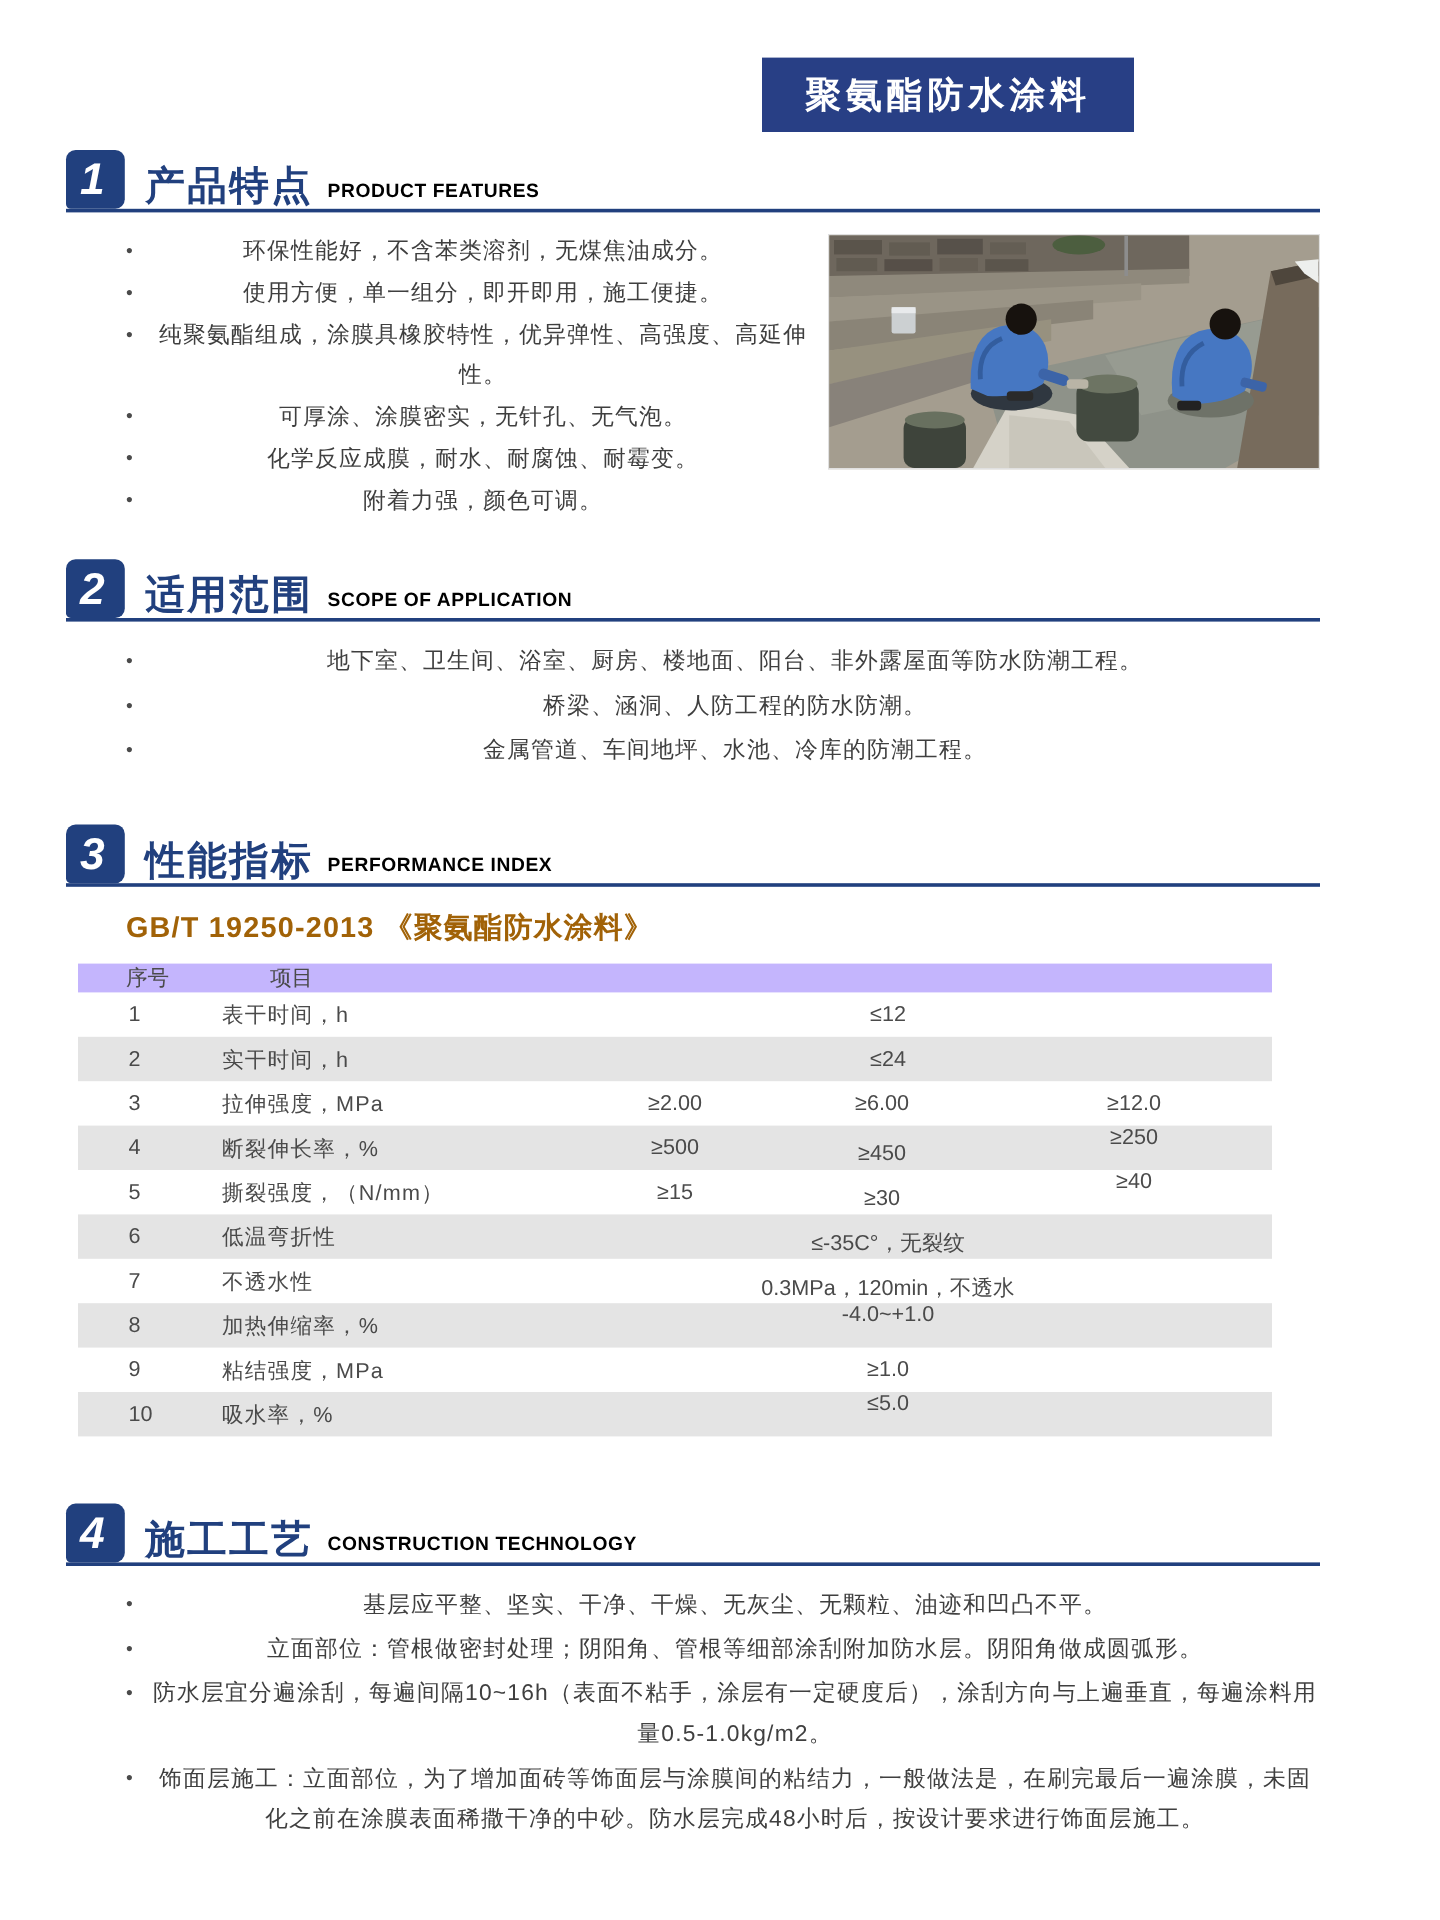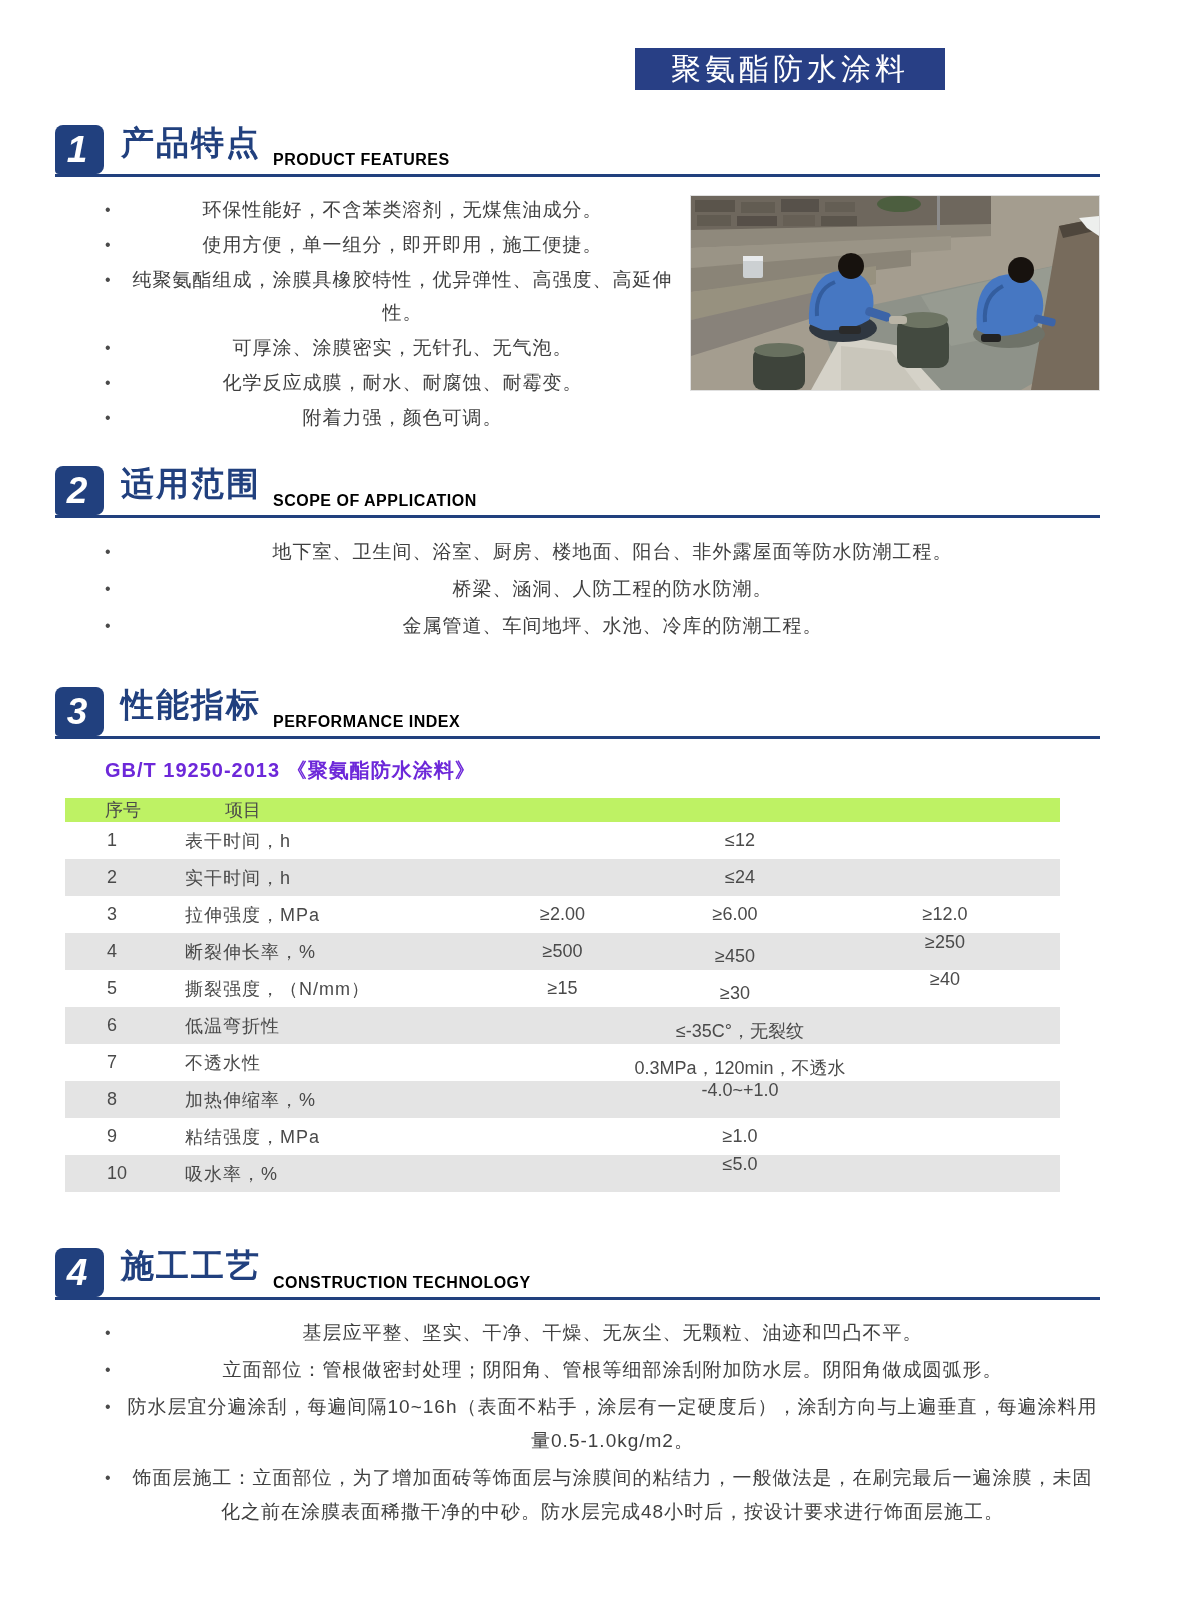--- a/index.html
+++ b/index.html
@@ -3,40 +3,40 @@
 <meta charset="utf-8">
 <style>
   * { box-sizing: border-box; margin: 0; padding: 0; }
   html,body { background:#ffffff; }
   body {
     width:1200px; height:1600px; position:relative;
     font-family:"Liberation Sans","DejaVu Sans",sans-serif;
     color:#3f3f3f; overflow:hidden;
   }
   .brand-bar {
-    position:absolute; left:635px; top:48px; width:310px; height:42px;
+    position:absolute; left:635px; top:48px; width:310px; height:62px;
     background:#283f85; color:#ffffff; display:flex; align-items:center; justify-content:center;
-    font-size:30px; font-weight:normal; letter-spacing:4px;
+    font-size:30px; font-weight:bold; letter-spacing:4px;
   }
   .content { position:absolute; left:55px; top:125px; width:1045px; }
 
   
   .sec-header {
     display:flex; align-items:flex-end;
     border-bottom:3px solid #21407e; height:52px;
   }
   .sec-num {
     width:49px; height:49px; background:#21407e; color:#ffffff;
     border-radius:8px 8px 8px 4px;
     display:flex; align-items:center; justify-content:center;
     font-size:37px; font-weight:bold; font-style:italic; padding-right:5px;
   }
   .sec-title {
     font-size:33px; font-weight:bold; color:#21407e; line-height:1;
-    margin-left:17px; padding-bottom:15px; letter-spacing:2px;
+    margin-left:17px; padding-bottom:3px; letter-spacing:2px;
   }
   .sec-sub {
     font-size:16px; font-weight:bold; color:#000000; line-height:1;
     margin-left:12px; padding-bottom:6px; letter-spacing:0.5px;
   }
 
   
   .bullets { list-style:none; padding-left:50px; font-size:19px; }
   .bullets li { display:flex; line-height:33px; margin-top:2px; }
   .bullets .dot { width:20px; flex:0 0 20px; color:#4a4a4a; font-size:16px; }
@@ -51,24 +51,24 @@
   }
 
   
   .sec2 { margin-top:32px; }
   .sec2 .bullets { margin-top:16px; }
   .sec2 .bullets li { line-height:35px; }
 
   
   .sec3 { margin-top:44px; }
   .standard-line {
-    margin:18px 0 12px 50px; font-size:20px; font-weight:bold; color:#6d28d9; letter-spacing:1px;
+    margin:18px 0 12px 50px; font-size:24px; font-weight:bold; color:#a16207; letter-spacing:1px;
   }
   .perf-table { margin:14px 0 0 10px; width:995px; font-size:18px; color:#4a4a4a; }
-  .t-head { display:grid; grid-template-columns:120px 300px 1fr; background:#bef264; }
+  .t-head { display:grid; grid-template-columns:120px 300px 1fr; background:#c4b5fd; }
   .th-left { display:flex; align-items:center; padding-left:40px; font-size:18px; }
   .th-tech { padding-top:8px; }
   .tech-label { text-align:center; font-weight:bold; color:#333; padding-bottom:7px;
                 border-bottom:2px solid #8f8f8f; margin-right:20px; letter-spacing:1px;}
   .grades { display:grid; grid-template-columns:155px 190px 1fr; padding:5px 0 7px; }
   .grades span { text-align:center; font-weight:bold; color:#111; font-size:19px; }
   .t-row { display:grid; grid-template-columns:120px 300px 155px 190px 1fr; min-height:37px; align-items:center; }
   .t-row.alt { background:#e4e4e4; }
   .t-row .no { padding-left:42px; }
   .t-row .item { letter-spacing:1px; }

